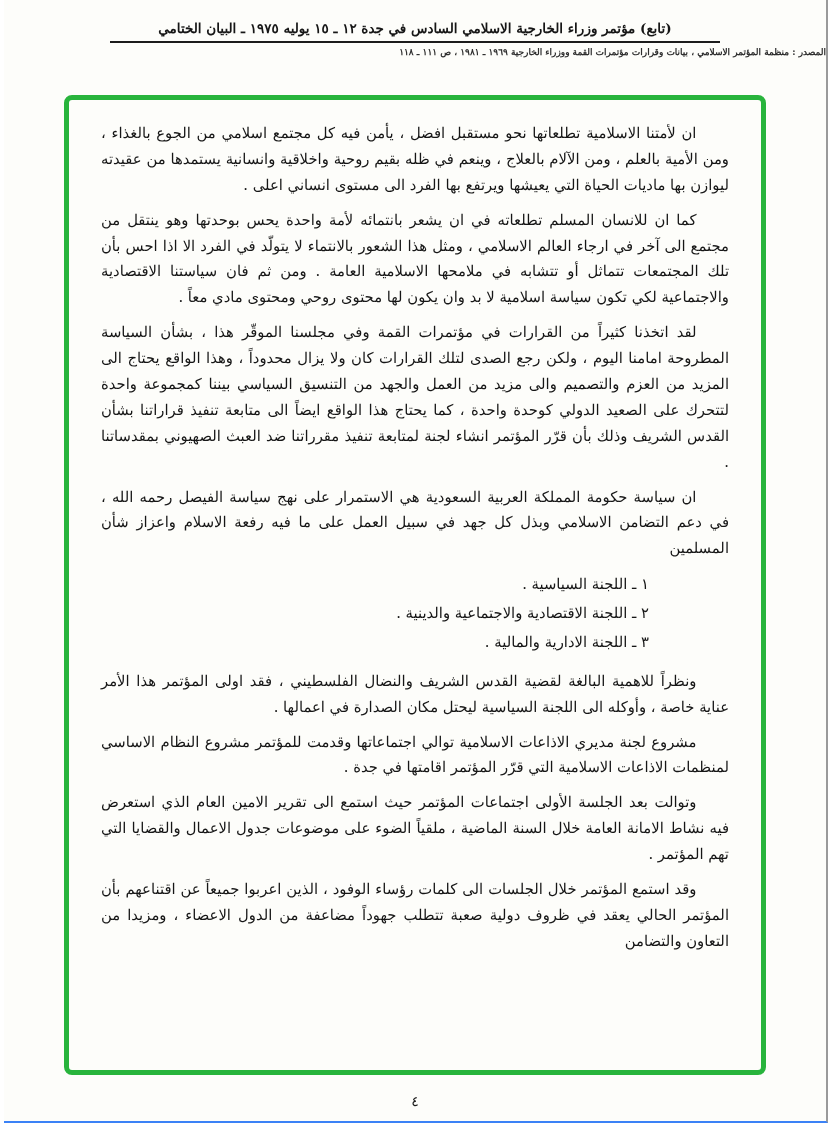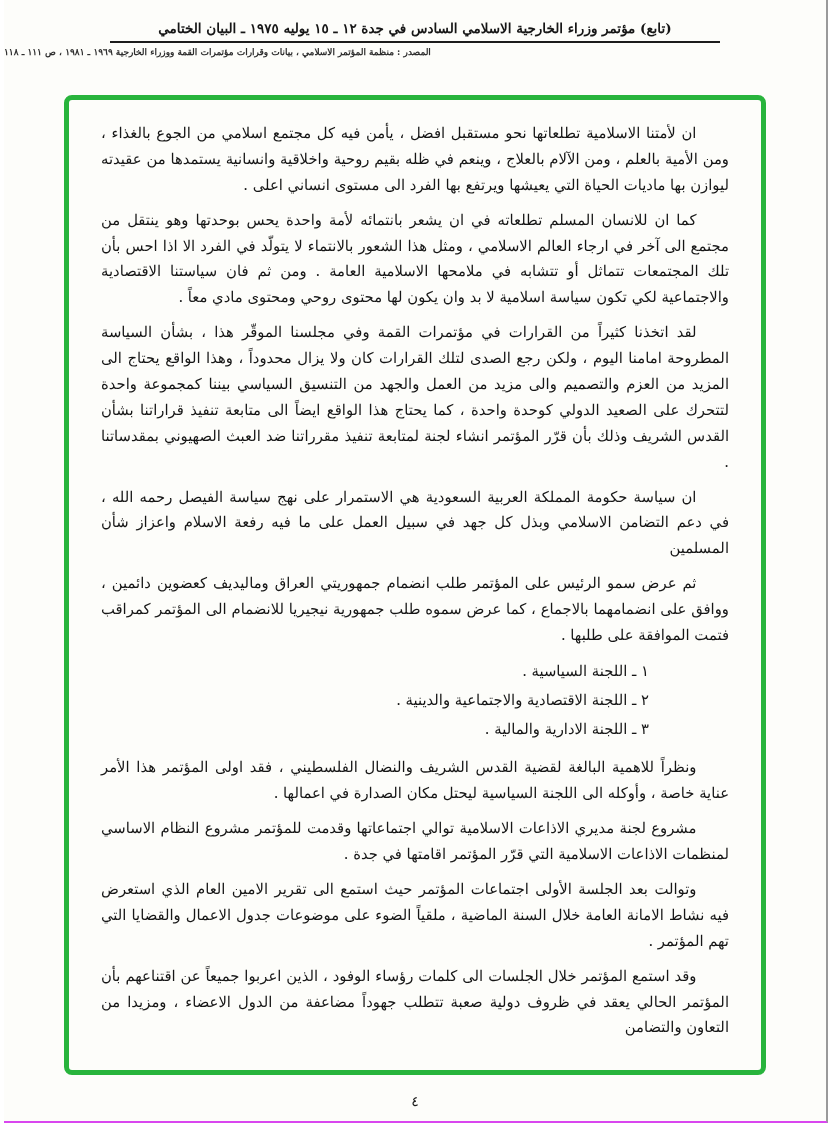--- a/index.html
+++ b/index.html
@@ -11,21 +11,21 @@
     position: relative;
     width: 824px;
     height: 1123px;
     margin: 0 auto;
     background: #fdfdfa;
     direction: rtl;
     color: #161616;
     font-family: "DejaVu Serif", "Liberation Serif", serif;
     overflow: hidden;
     border-right: 2px solid #9a9a9a;
-    border-bottom: 2px solid #d946ef;
+    border-bottom: 2px solid #3b82f6;
     box-sizing: border-box;
   }
   .header {
     padding-top: 20px;
     text-align: center;
   }
   .header-title {
     font-size: 13.5px;
     font-weight: bold;
     letter-spacing: 0.2px;
@@ -33,21 +33,21 @@
   .header-rule {
     width: 610px;
     height: 1.5px;
     background: #1c1c1c;
     margin: 5px auto 4px auto;
   }
   .source-line {
     font-size: 9px;
     font-weight: bold;
     color: #2e2e2e;
-    text-align: left;
+    text-align: right;
   }
   .content-frame {
     position: absolute;
     top: 95px;
     left: 60px;
     right: 60px;
     bottom: 46px;
     border: 5px solid var(--frame-green, #28b43c);
     border-radius: 8px;
     padding: 20px 32px 10px 32px;
@@ -87,21 +87,20 @@
     <div class="header-title">(تابع) مؤتمر وزراء الخارجية الاسلامي السادس في جدة ١٢ ـ ١٥ يوليه ١٩٧٥ ـ البيان الختامي</div>
     <div class="header-rule"></div>
     <div class="source-line">المصدر : منظمة المؤتمر الاسلامي ، بيانات وقرارات مؤتمرات القمة ووزراء الخارجية ١٩٦٩ ـ ١٩٨١ ، ص ١١١ ـ ١١٨</div>
   </div>
 
   <div class="content-frame">
     <p>ان لأمتنا الاسلامية تطلعاتها نحو مستقبل افضل ، يأمن فيه كل مجتمع اسلامي من الجوع بالغذاء ، ومن الأمية بالعلم ، ومن الآلام بالعلاج ، وينعم في ظله بقيم روحية واخلاقية وانسانية يستمدها من عقيدته ليوازن بها ماديات الحياة التي يعيشها ويرتفع بها الفرد الى مستوى انساني اعلى .</p>
     <p>كما ان للانسان المسلم تطلعاته في ان يشعر بانتمائه لأمة واحدة يحس بوحدتها وهو ينتقل من مجتمع الى آخر في ارجاء العالم الاسلامي ، ومثل هذا الشعور بالانتماء لا يتولّد في الفرد الا اذا احس بأن تلك المجتمعات تتماثل أو تتشابه في ملامحها الاسلامية العامة . ومن ثم فان سياستنا الاقتصادية والاجتماعية لكي تكون سياسة اسلامية لا بد وان يكون لها محتوى روحي ومحتوى مادي معاً .</p>
     <p>لقد اتخذنا كثيراً من القرارات في مؤتمرات القمة وفي مجلسنا الموقّر هذا ، بشأن السياسة المطروحة امامنا اليوم ، ولكن رجع الصدى لتلك القرارات كان ولا يزال محدوداً ، وهذا الواقع يحتاج الى المزيد من العزم والتصميم والى مزيد من العمل والجهد من التنسيق السياسي بيننا كمجموعة واحدة لتتحرك على الصعيد الدولي كوحدة واحدة ، كما يحتاج هذا الواقع ايضاً الى متابعة تنفيذ قراراتنا بشأن القدس الشريف وذلك بأن قرّر المؤتمر انشاء لجنة لمتابعة تنفيذ مقرراتنا ضد العبث الصهيوني بمقدساتنا .</p>
     <p>ان سياسة حكومة المملكة العربية السعودية هي الاستمرار على نهج سياسة الفيصل رحمه الله ، في دعم التضامن الاسلامي وبذل كل جهد في سبيل العمل على ما فيه رفعة الاسلام واعزاز شأن المسلمين</p>
-    <p>ثم عرض سمو الرئيس على المؤتمر طلب انضمام جمهوريتي العراق وماليديف كعضوين دائمين ، ووافق على انضمامهما بالاجماع ، كما عرض سموه طلب جمهورية نيجيريا للانضمام الى المؤتمر كمراقب فتمت الموافقة على طلبها .</p>
 
     <div class="committee-list">
       <div class="list-item">١ ـ اللجنة السياسية .</div>
       <div class="list-item">٢ ـ اللجنة الاقتصادية والاجتماعية والدينية .</div>
       <div class="list-item">٣ ـ اللجنة الادارية والمالية .</div>
     </div>
 
     <p>ونظراً للاهمية البالغة لقضية القدس الشريف والنضال الفلسطيني ، فقد اولى المؤتمر هذا الأمر عناية خاصة ، وأوكله الى اللجنة السياسية ليحتل مكان الصدارة في اعمالها .</p>
     <p>مشروع لجنة مديري الاذاعات الاسلامية توالي اجتماعاتها وقدمت للمؤتمر مشروع النظام الاساسي لمنظمات الاذاعات الاسلامية التي قرّر المؤتمر اقامتها في جدة .</p>
     <p>وتوالت بعد الجلسة الأولى اجتماعات المؤتمر حيث استمع الى تقرير الامين العام الذي استعرض فيه نشاط الامانة العامة خلال السنة الماضية ، ملقياً الضوء على موضوعات جدول الاعمال والقضايا التي تهم المؤتمر .</p>

